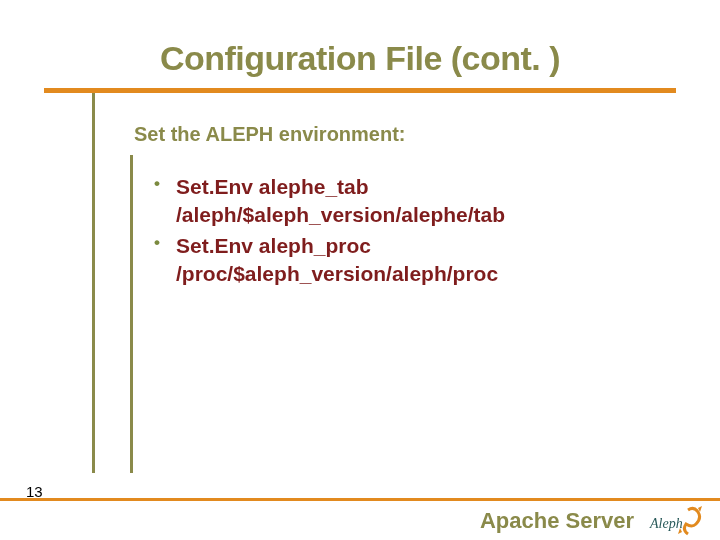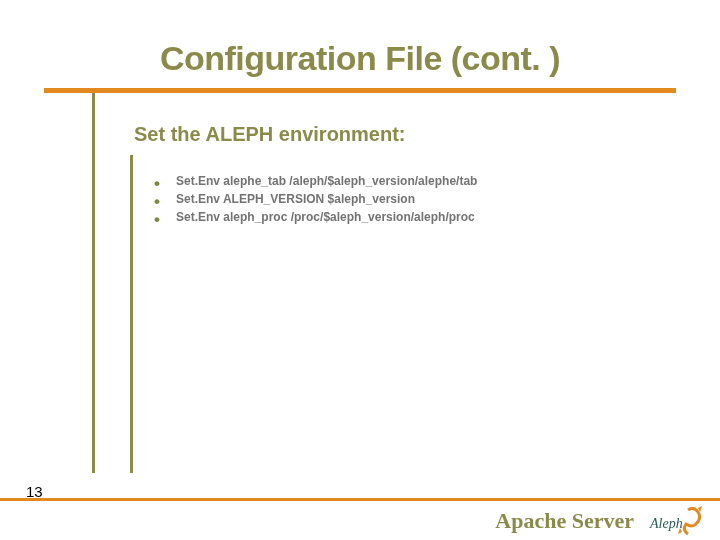--- a/index.html
+++ b/index.html
@@ -54,23 +54,23 @@
     width: 3px;
     height: 318px;
     background: #8a8a4a;
   }
   .bullets {
     position: absolute;
     left: 108px;
     top: 80px;
     width: 520px;
     list-style: none;
-    font-size: 12px;
+    font-size: 21px;
     font-weight: bold;
-    color: #737373;
+    color: #7f1d1d;
     line-height: 1.35;
   }
   .bullets li {
     position: relative;
     padding-left: 24px;
     margin-bottom: 2px;
   }
   .bullets li::before {
     content: "•";
     position: absolute;
@@ -101,21 +101,20 @@
     height: 3px;
     background: #e28a1f;
   }
   .footer-title {
     position: absolute;
     right: 86px;
     bottom: 6px;
     font-size: 22px;
     font-weight: bold;
     color: #8a8a4a;
-    font-family: Liberation Serif, serif;
   }
   .logo {
     position: absolute;
     right: 8px;
     bottom: 4px;
     width: 64px;
     height: 32px;
   }
 </style>
 </head>
@@ -123,21 +122,20 @@
 
 <h1 class="slide-title">Configuration File (cont. )</h1>
 <div class="title-underline"></div>
 
 <div class="content-area">
   <div class="vert-rule-outer"></div>
   <div class="subtitle">Set the ALEPH environment:</div>
   <div class="vert-rule-inner"></div>
   <ul class="bullets">
     <li>Set.Env alephe_tab /aleph/$aleph_version/alephe/tab</li>
-    <li>Set.Env ALEPH_VERSION $aleph_version</li>
     <li>Set.Env aleph_proc /proc/$aleph_version/aleph/proc</li>
   </ul>
 </div>
 
 <div class="slide-number">13</div>
 
 <div class="footer-bar">
   <div class="footer-line"></div>
   <div class="footer-title">Apache Server</div>
   <svg class="logo" viewBox="0 0 64 32">

